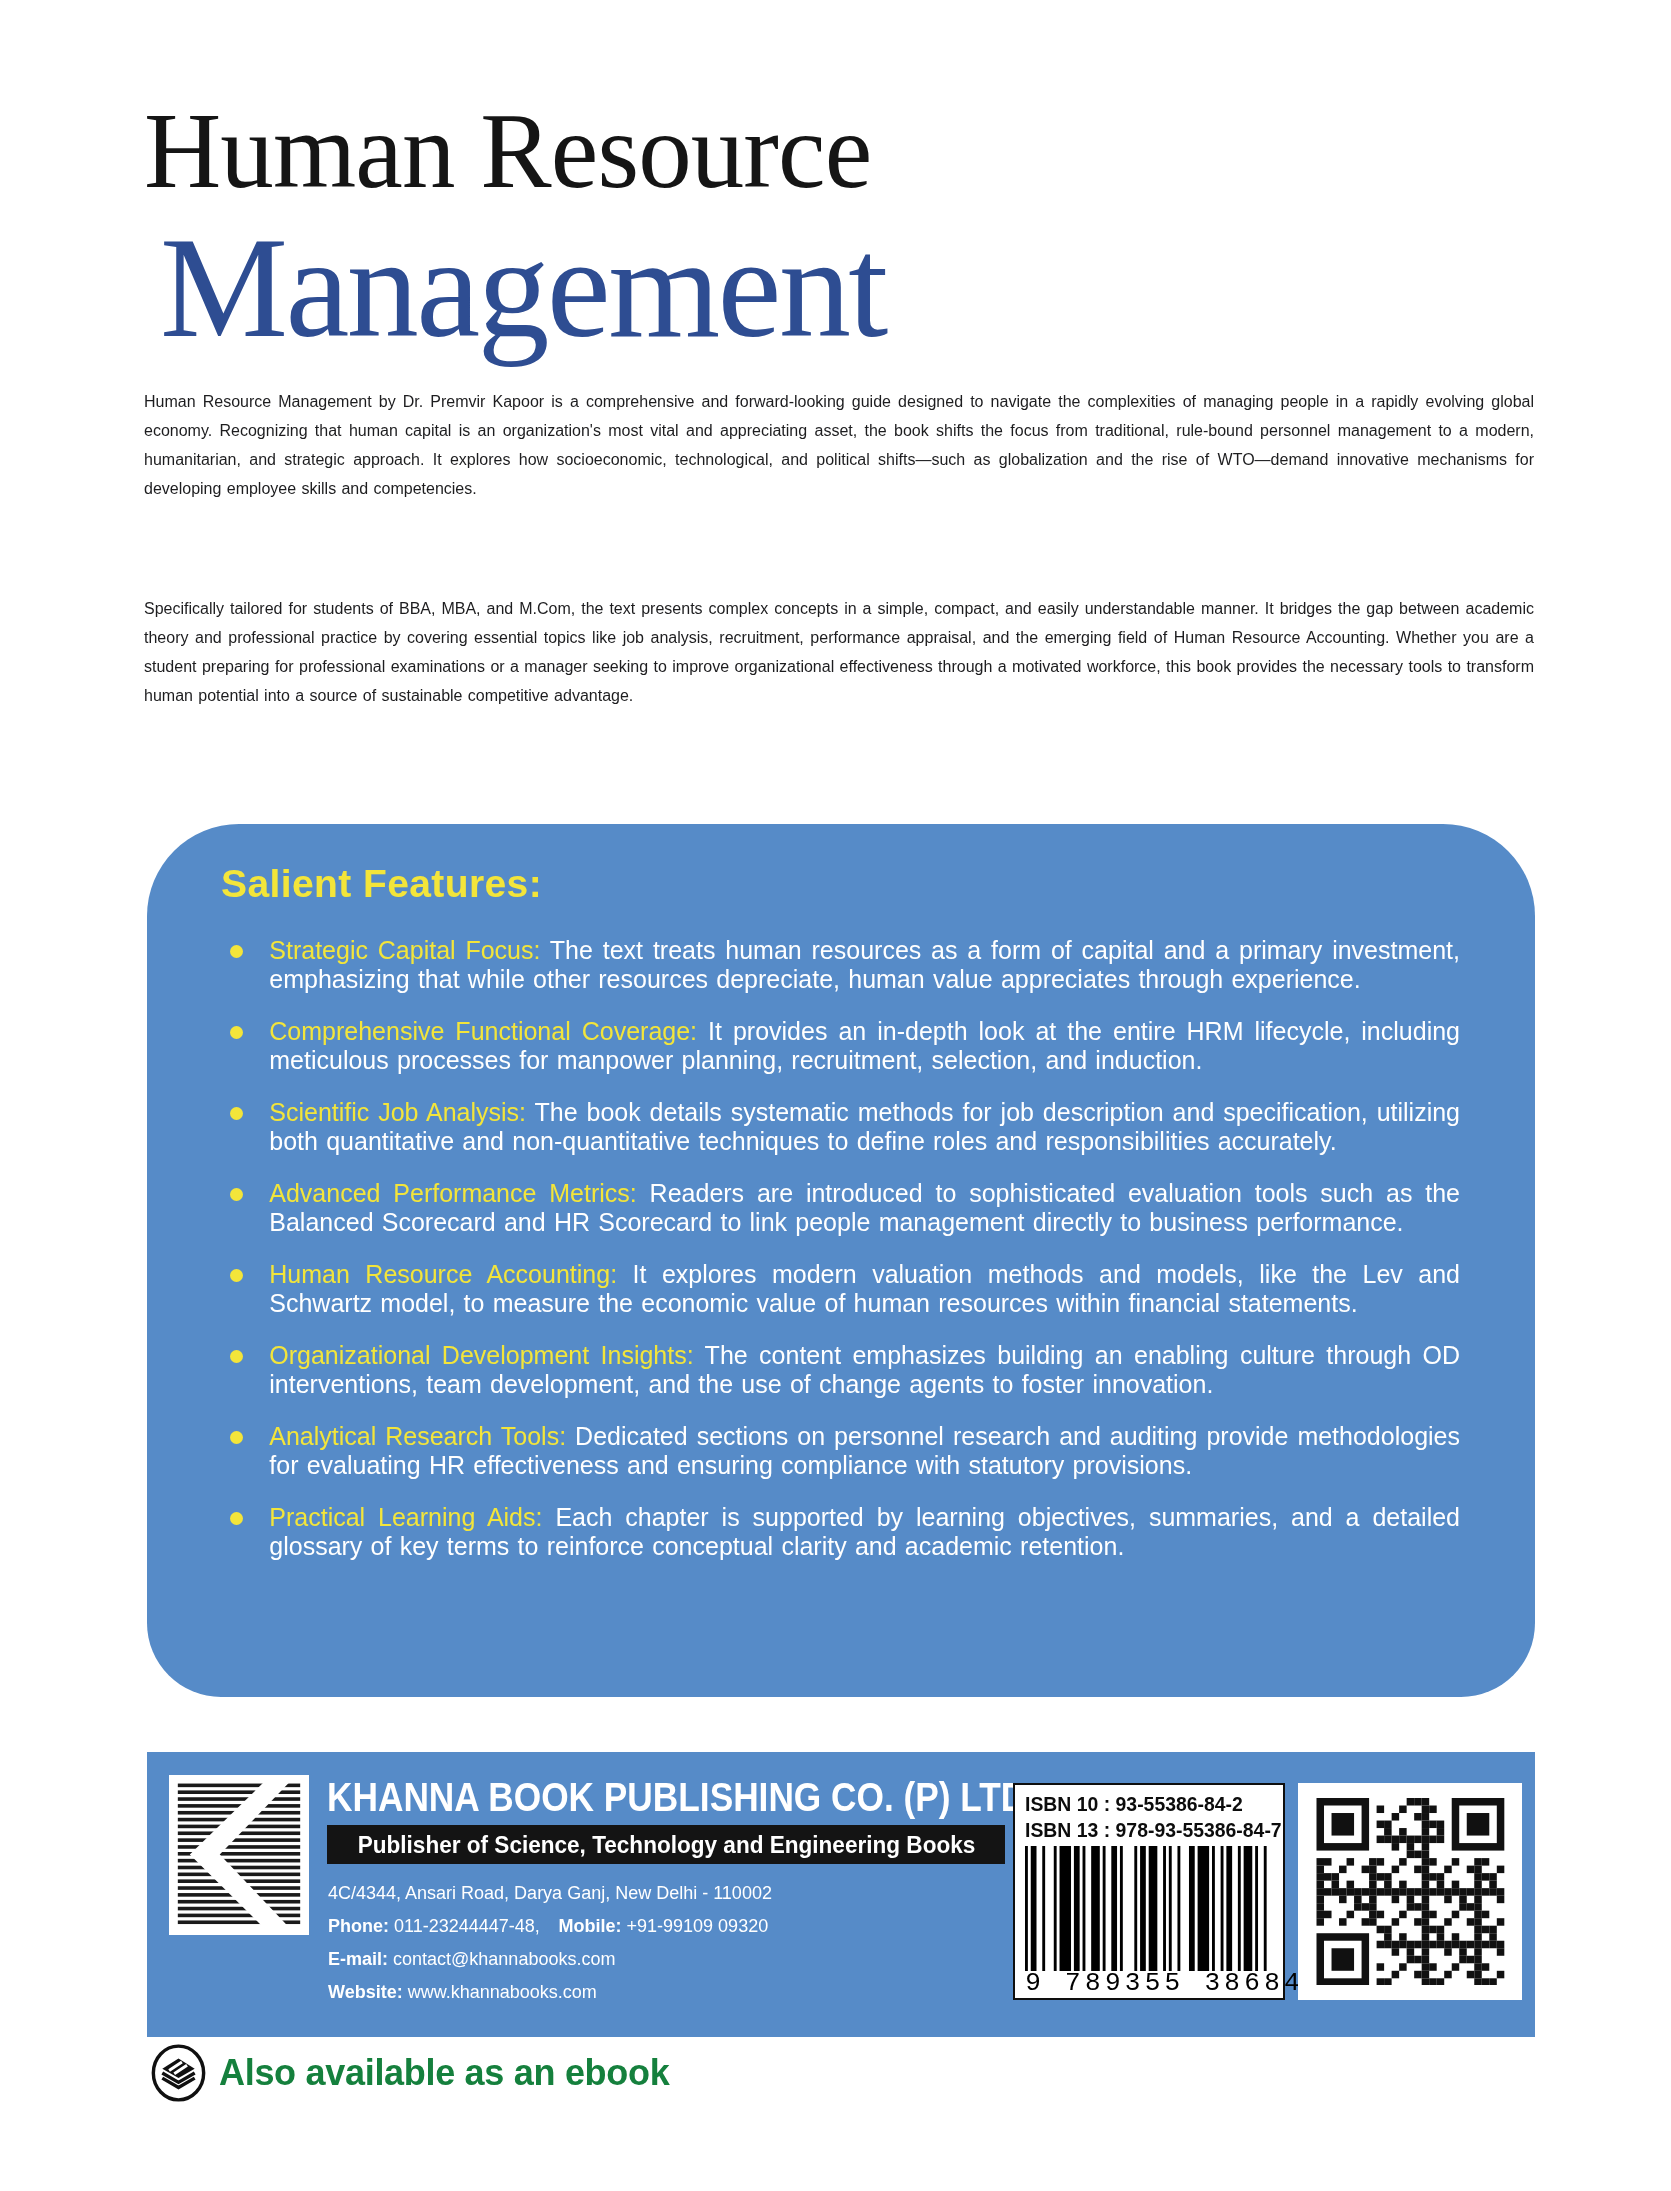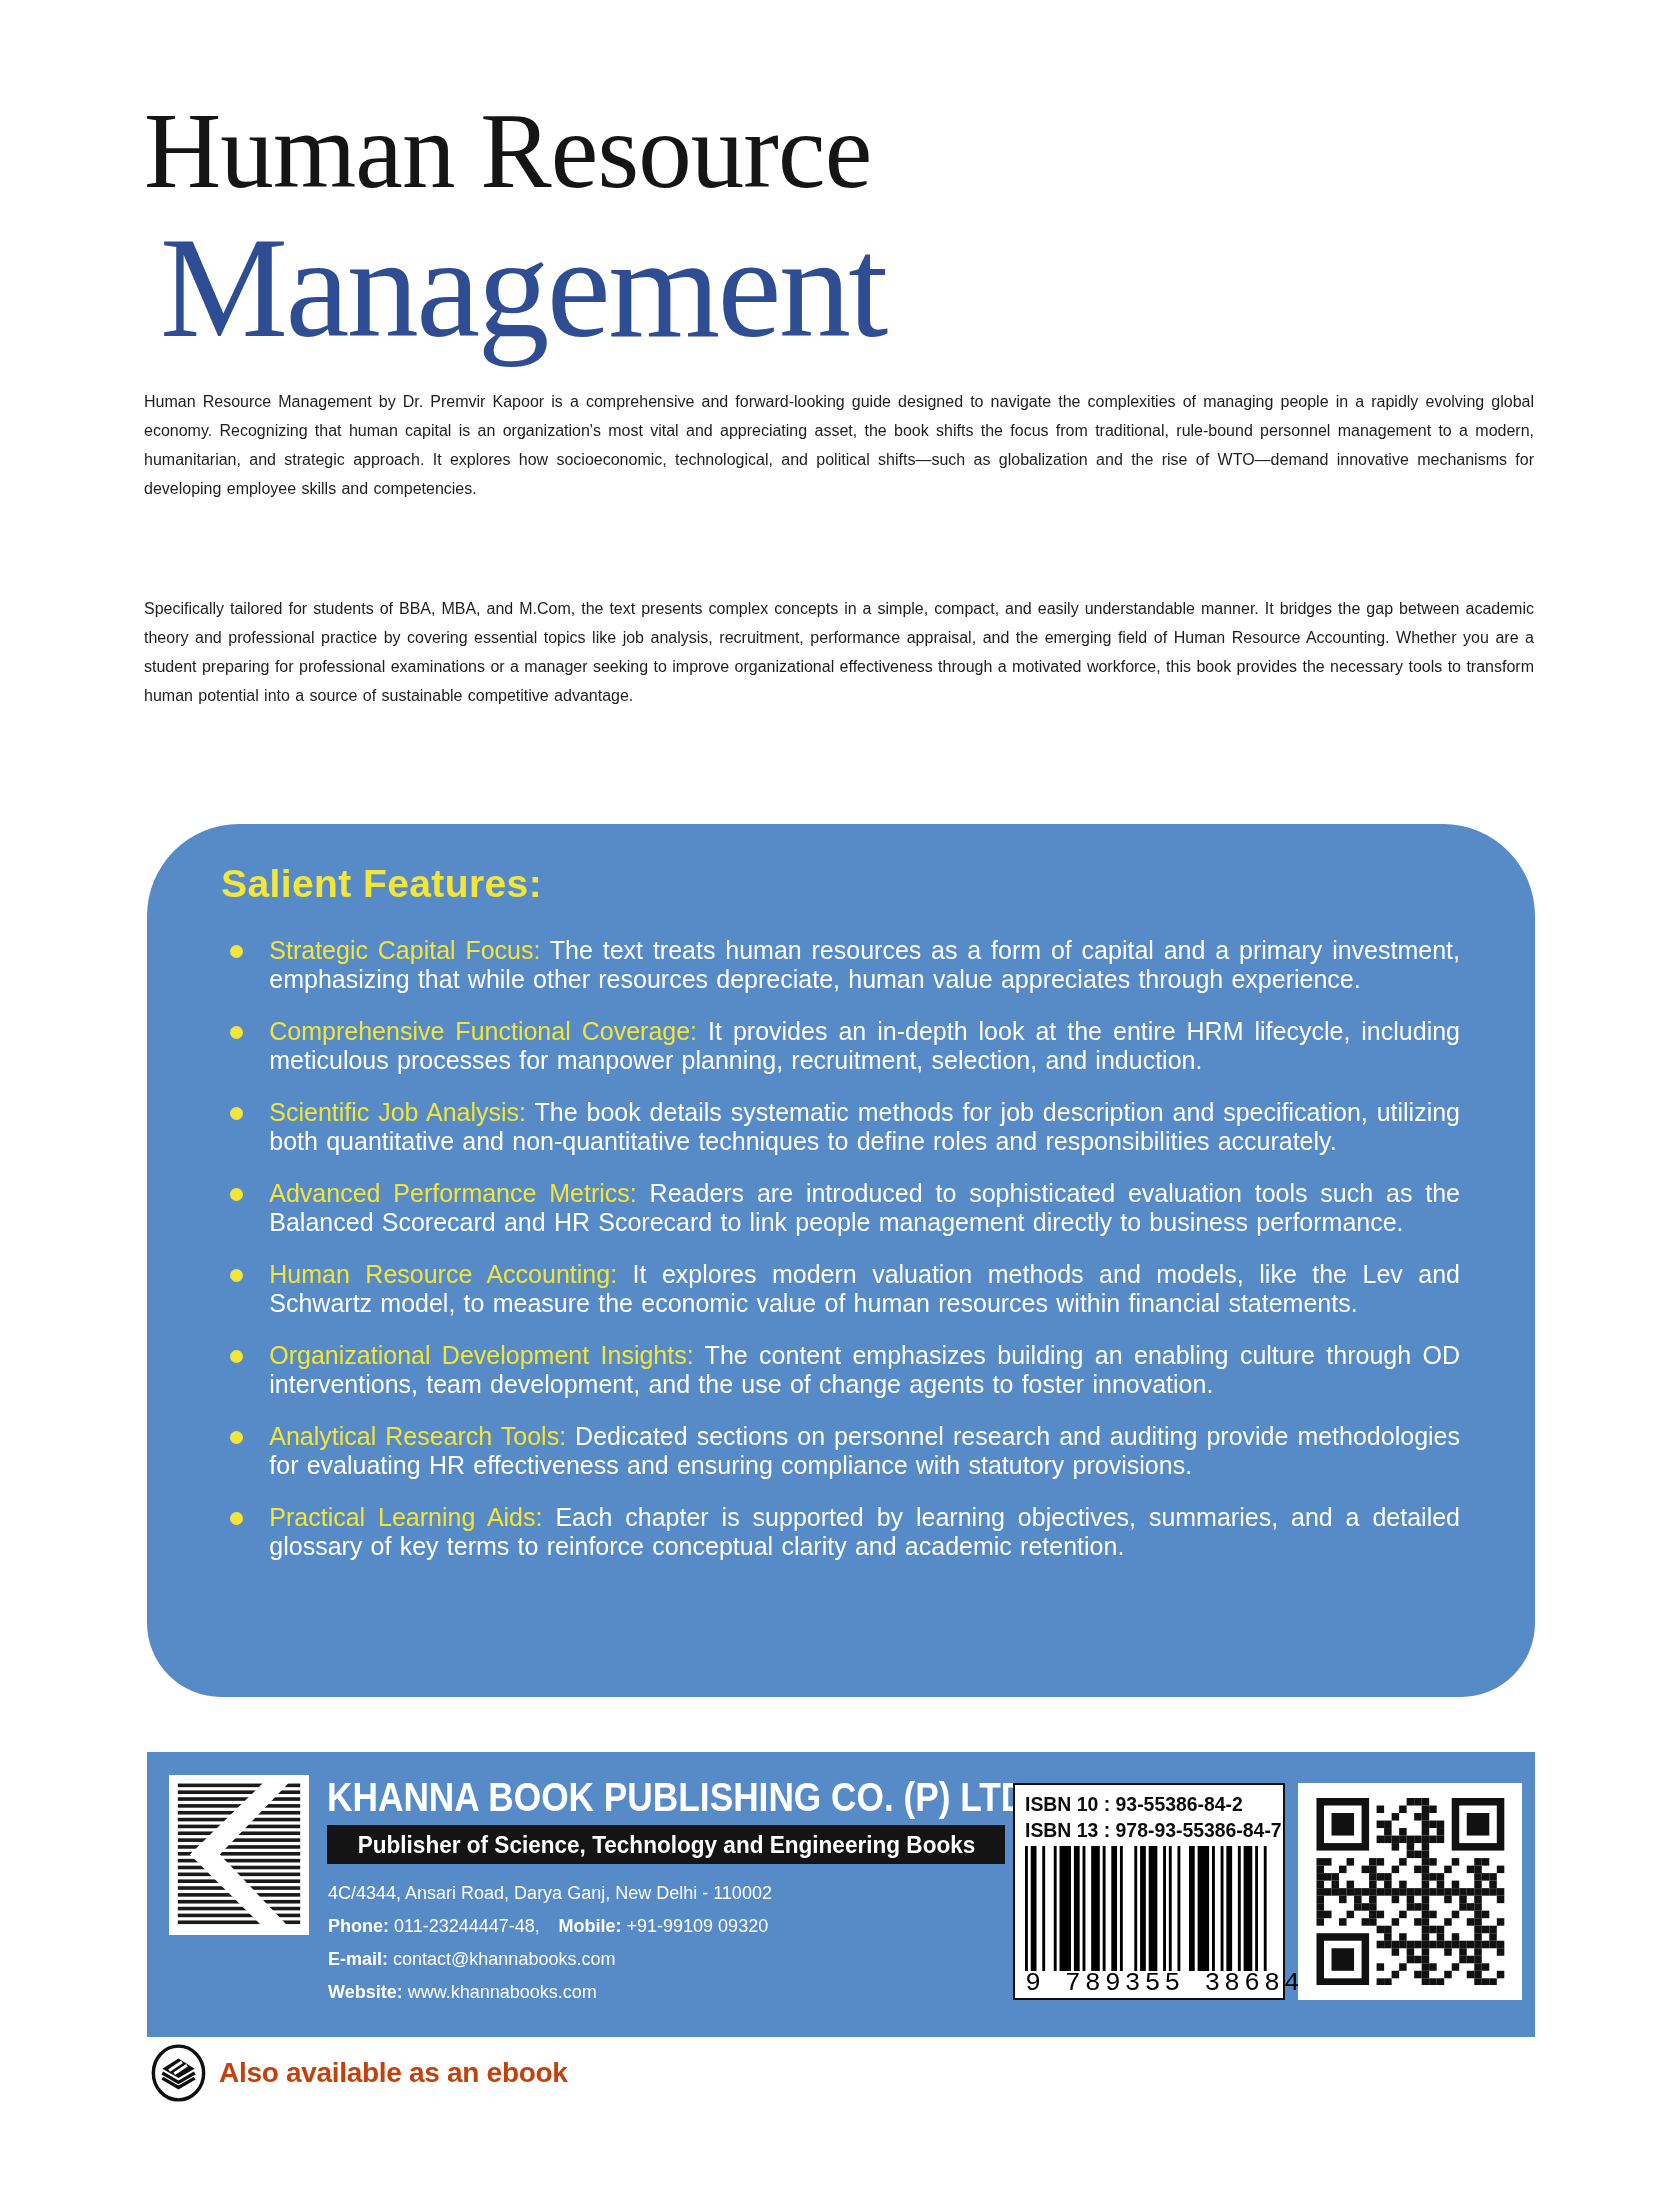--- a/index.html
+++ b/index.html
@@ -85,21 +85,21 @@
   }
   .qrbox{
     position:absolute;left:1151px;top:31px;width:224px;height:217px;box-sizing:border-box;
     background:#ffffff;padding:14.6px;
   }
   .qrbox svg{display:block;width:100%;height:100%;}
 
   
   .ebookrow{position:absolute;left:151px;top:2044px;display:flex;align-items:center;gap:13px;}
   .ebook-icon svg{display:block;}
-  .ebook-text{font-size:28px;font-weight:bold;color:#c2410c;letter-spacing:-0.3px;}
+  .ebook-text{font-size:36px;font-weight:bold;color:#15803d;letter-spacing:-0.3px;}
 </style>
 </head>
 <body>
 
 <div class="page">
 
   <header class="title-block">
     <h1>Human Resource</h1>
     <h2>Management</h2>
   </header>

